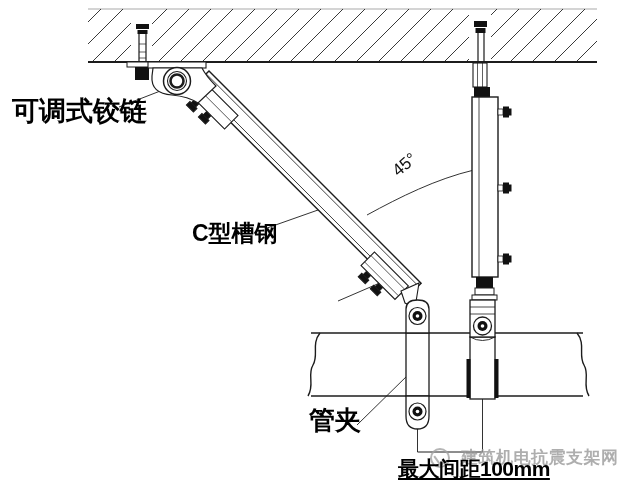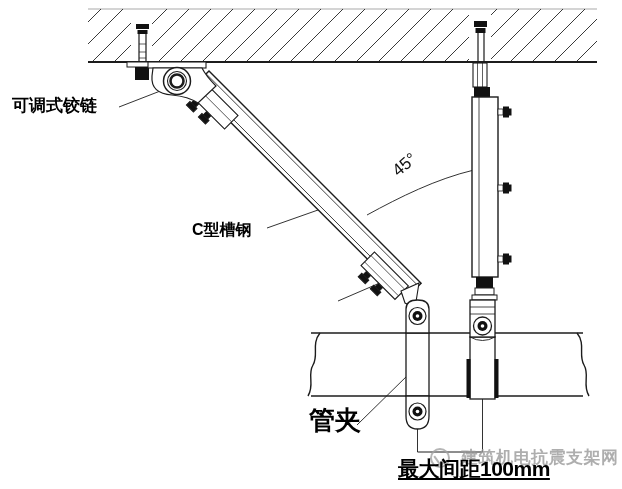--- a/index.html
+++ b/index.html
@@ -5,22 +5,22 @@
   html,body{margin:0;padding:0;background:#fff;}
   .canvas{
     position:relative;width:622px;height:489px;background:#ffffff;
     font-family:"Liberation Sans", sans-serif;overflow:hidden;
   }
   .canvas svg{position:absolute;left:0;top:0;z-index:0;}
   .lbl{
     position:absolute;color:#000;font-weight:700;line-height:1.1;
     white-space:nowrap;z-index:3;letter-spacing:0px;
   }
-  .lbl-hinge{left:12px;top:97px;font-size:17px;text-align:right;}
-  .lbl-channel{left:192px;top:221px;font-size:16px;}
+  .lbl-hinge{left:12px;top:97px;font-size:27px;text-align:right;}
+  .lbl-channel{left:192px;top:221px;font-size:23px;}
   .lbl-block{left:227px;top:293px;font-size:20px;}
   .lbl-clamp{left:309px;top:406px;font-size:26px;}
   .lbl-spacing{left:398px;top:457px;font-size:21px;letter-spacing:-0.5px;text-decoration:underline;}
   .lbl-angle{
     position:absolute;left:392px;top:155px;font-size:17px;font-weight:400;
     transform:rotate(-40deg);transform-origin:center;z-index:1;color:#111;
   }
   .watermark{
     position:absolute;left:430px;top:446px;display:flex;align-items:center;gap:11px;
     color:#9a9a9a;z-index:2;opacity:.8;

